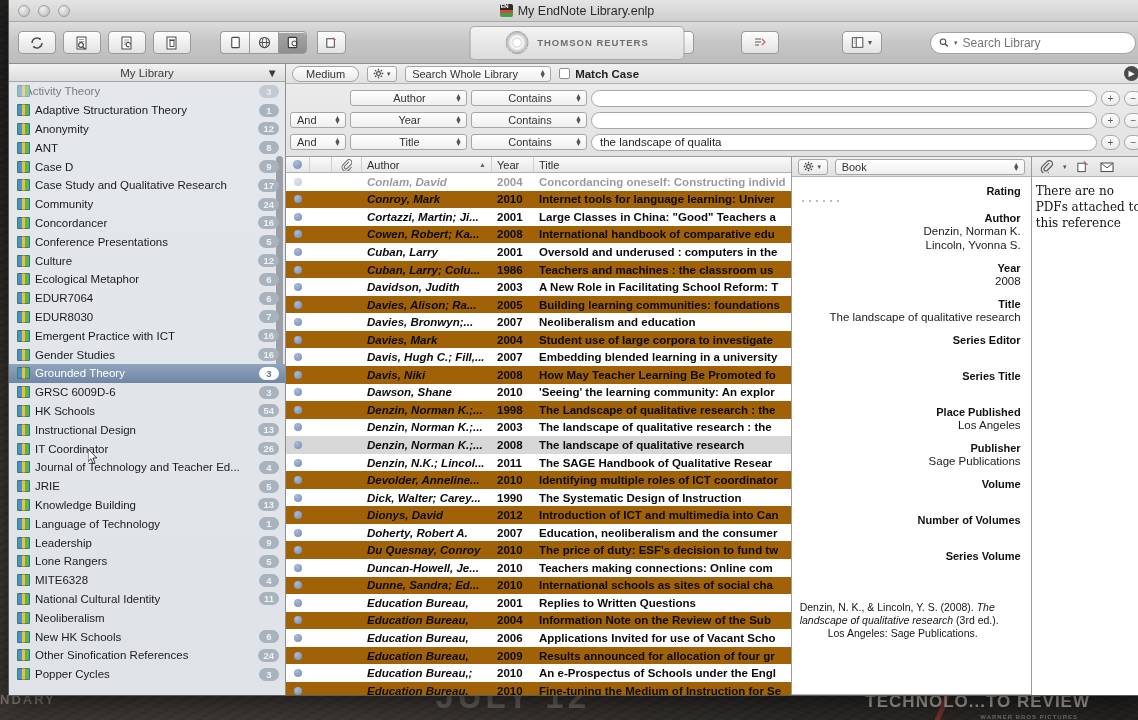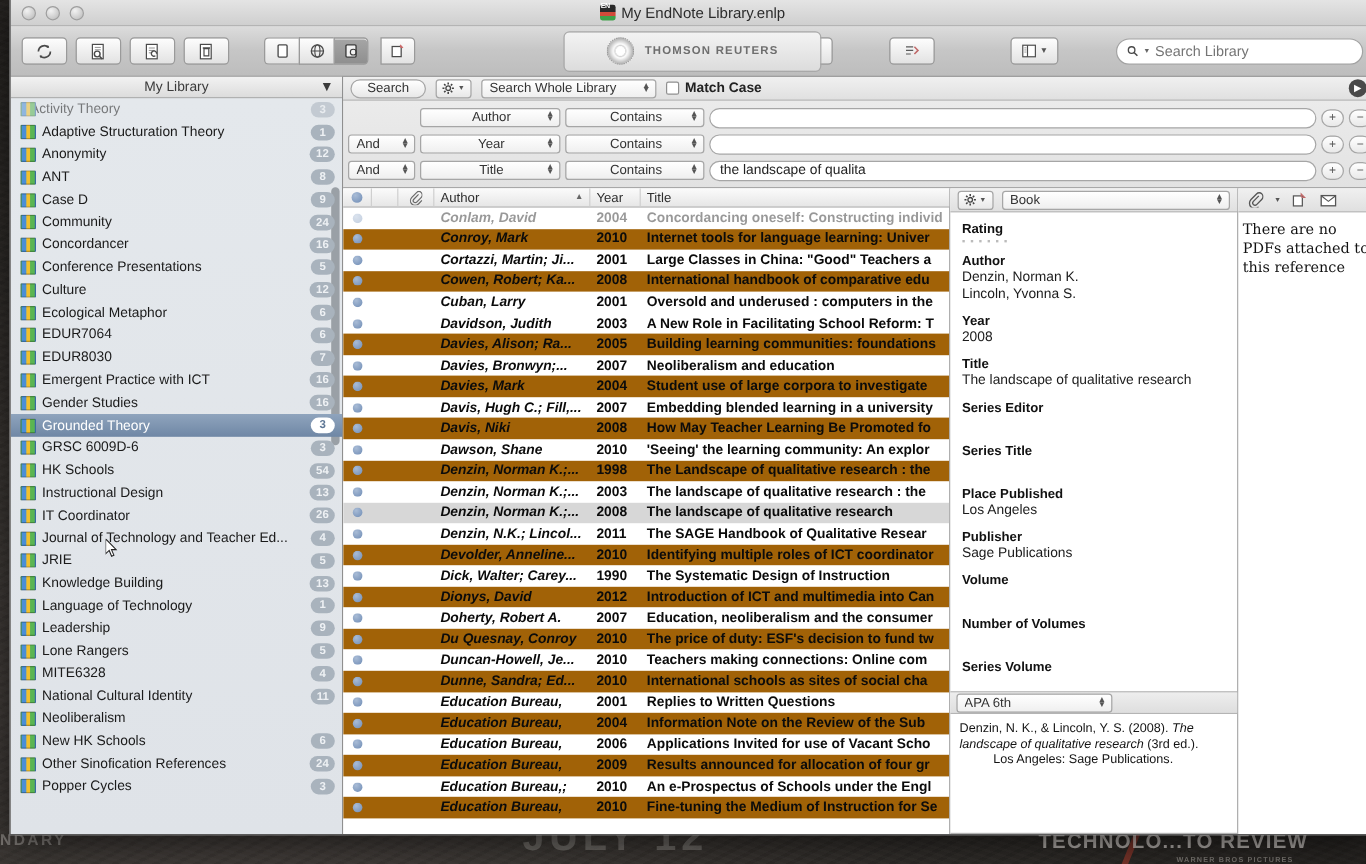--- a/index.html
+++ b/index.html
@@ -250,21 +250,21 @@
 
   
   #detail { width: 240px; flex: 0 0 240px; display: flex; flex-direction: column;
             border-right: 1px solid #9c9c9c; background: #fff; }
   #detail-head {
     height: 20px; flex: 0 0 20px; display: flex; align-items: center; gap: 7px;
     padding: 0 6px; border-bottom: 1px solid #b4b4b4;
     background: linear-gradient(180deg,#f0f0f0,#e0e0e0);
   }
   #type-combo { flex: 1; }
-  #fields { flex: 1; overflow: hidden; padding: 8px 10px 0; }
+  #fields { flex: 1; overflow: hidden; padding: 8px 10px 0; text-align: right; }
   .fld { margin-bottom: 10px; }
   .fld-label { font-size: 11px; font-weight: bold; color: #111; }
   .fld-value { font-size: 11.5px; color: #1b1b1b; line-height: 14px; }
   .fld-empty { height: 14px; }
   #rating-dots { display: flex; gap: 5px; margin-top: 3px; }
   #rating-dots i { width: 2px; height: 2px; background: #bbb; display: block; }
   #style-bar {
     height: 19px; flex: 0 0 19px; display: flex; align-items: center; padding: 0 5px;
     background: linear-gradient(180deg,#eeeeee,#dedede); border-top: 1px solid #b4b4b4;
     border-bottom: 1px solid #b4b4b4;
@@ -452,20 +452,25 @@
             <span class="gname">ANT</span>
             <span class="gcount">8</span>
           </div>
           <div class="grp">
             <span class="gicon"></span>
             <span class="gname">Case D</span>
             <span class="gcount">9</span>
           </div>
           <div class="grp">
             <span class="gicon"></span>
+            <span class="gname">Case Study and Qualitative Research</span>
+            <span class="gcount">17</span>
+          </div>
+          <div class="grp">
+            <span class="gicon"></span>
             <span class="gname">Community</span>
             <span class="gcount">24</span>
           </div>
           <div class="grp">
             <span class="gicon"></span>
             <span class="gname">Concordancer</span>
             <span class="gcount">16</span>
           </div>
           <div class="grp">
             <span class="gicon"></span>
@@ -585,21 +590,21 @@
             <span class="gicon"></span>
             <span class="gname">Popper Cycles</span>
             <span class="gcount">3</span>
           </div>
         </div>
     </div>
 
     <div id="center">
 
       <div id="search-bar">
-        <div class="pill-btn">Search</div>
+        <div class="pill-btn">Medium</div>
         <div class="gear-btn">
           <svg width="11" height="11" viewBox="0 0 12 12">
               <circle cx="6" cy="6" r="2.1" fill="none" stroke="#444" stroke-width="1.2"></circle>
               <g stroke="#444" stroke-width="1.4">
                 <path d="M6 .8v1.8M6 9.4v1.8M.8 6h1.8M9.4 6h1.8M2.3 2.3l1.3 1.3M8.4 8.4l1.3 1.3M9.7 2.3L8.4 3.6M3.6 8.4L2.3 9.7"></path>
               </g>
             </svg>
           <span style="font-size:6px;color:#555">▼</span>
         </div>
         <div class="combo" id="scope-combo">
@@ -760,20 +765,30 @@
               <div class="row">
                 <div class="dot-cell">
                   <span class="dot"></span>
                 </div>
                 <div class="r-blank"></div>
                 <div class="r-clip"></div>
                 <div class="r-auth">Cuban, Larry</div>
                 <div class="r-year">2001</div>
                 <div class="r-title">Oversold and underused : computers in the</div>
               </div>
+              <div class="row alt">
+                <div class="dot-cell">
+                  <span class="dot"></span>
+                </div>
+                <div class="r-blank"></div>
+                <div class="r-clip"></div>
+                <div class="r-auth">Cuban, Larry; Colu...</div>
+                <div class="r-year">1986</div>
+                <div class="r-title">Teachers and machines : the classroom us</div>
+              </div>
               <div class="row">
                 <div class="dot-cell">
                   <span class="dot"></span>
                 </div>
                 <div class="r-blank"></div>
                 <div class="r-clip"></div>
                 <div class="r-auth">Davidson, Judith</div>
                 <div class="r-year">2003</div>
                 <div class="r-title">A New Role in Facilitating School Reform: T</div>
               </div>
@@ -1076,29 +1091,20 @@
               </div>
               <div class="fld">
                 <div class="fld-label">Number of Volumes</div>
                 <div class="fld-value fld-empty"></div>
               </div>
               <div class="fld">
                 <div class="fld-label">Series Volume</div>
                 <div class="fld-value fld-empty"></div>
               </div>
             </div>
-          <div id="style-bar">
-            <div class="combo" id="style-combo">
-              <span class="lbl">APA 6th</span>
-              <span class="stepper">
-                  <span>▲</span>
-                  <span>▼</span>
-                </span>
-            </div>
-          </div>
           <div id="preview">
             <span>Denzin, N. K., &amp; Lincoln, Y. S. (2008). </span><em>The landscape of qualitative research</em><span> (3rd ed.).</span>
             <span class="hang">Los Angeles: Sage Publications.</span>
           </div>
         </div>
 
         <div id="pdf-panel">
           <div id="pdf-head">
             <div class="icon-btn">
               <svg width="13" height="13" viewBox="0 0 13 13">

